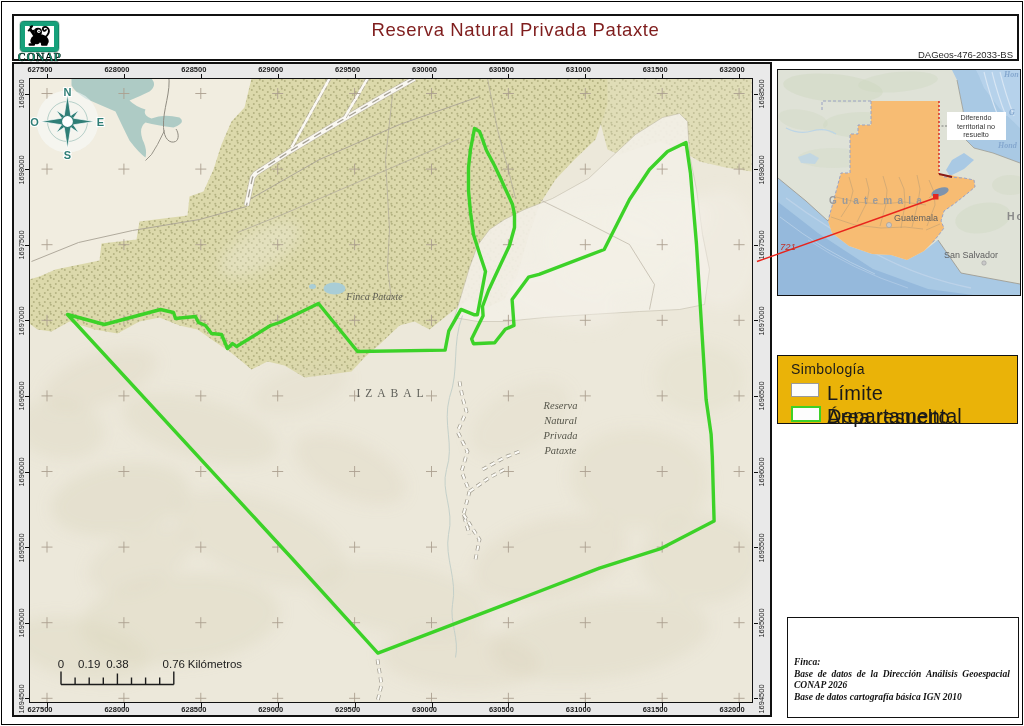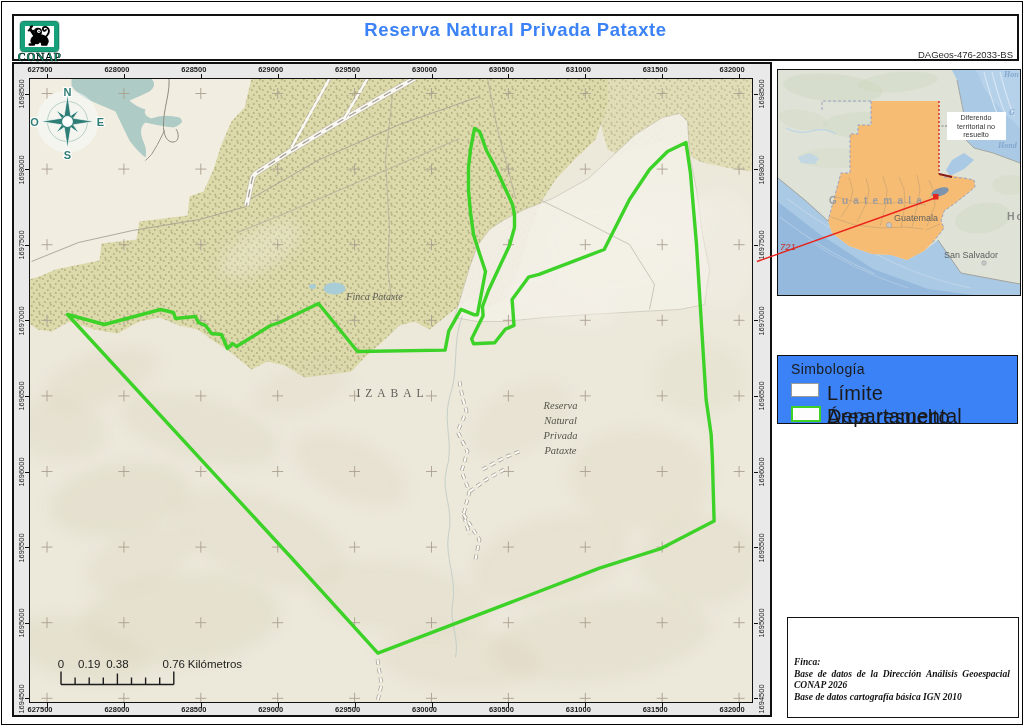--- a/index.html
+++ b/index.html
@@ -1,31 +1,31 @@
 <!DOCTYPE html>
 <html><head><meta charset="utf-8">
 <style>
 html,body{margin:0;padding:0;background:#fff;}
 #page{position:relative;width:1024px;height:726px;background:#fff;overflow:hidden;
  font-family:"Liberation Sans",sans-serif;}
 .ob{position:absolute;left:1px;top:1px;width:1020px;height:722px;border:1.8px solid #000;}
 #titlebox{position:absolute;left:12px;top:14px;width:1003px;height:43px;border:2px solid #111;}
 #title{position:absolute;left:0;right:0;top:2.5px;text-align:center;font-size:18.5px;
- letter-spacing:0.6px;color:#3b82f6;font-weight:bold;}
+ letter-spacing:0.6px;color:#7f1d1d;font-weight:normal;}
 #dageos{position:absolute;right:4px;top:33px;font-size:9.5px;color:#2b2b2b;}
 #mapbox{position:absolute;left:11.5px;top:62px;width:756px;height:651px;border:2px solid #111;background:#e9e9e9;}
 #frame{position:absolute;left:29px;top:78px;width:722px;height:623px;border:1.6px solid #111;background:#ece8da;}
 #frame svg{position:absolute;left:0;top:0;}
 .xl{position:absolute;width:40px;font-size:7.5px;color:#1a1a1a;font-weight:bold;}
 .yl{position:absolute;width:40px;height:10px;text-align:center;font-size:7.5px;color:#1a1a1a;
  transform:rotate(-90deg);}
 .tk{position:absolute;width:1px;height:4.5px;background:#111;}
 .tkh{position:absolute;width:4.5px;height:1px;background:#111;}
 #inset{position:absolute;left:777px;top:69px;width:242px;height:225px;border:1.6px solid #111;}
-#legend{position:absolute;left:777px;top:355px;width:239px;height:67px;border:1.7px solid #111;background:#3b82f6;}
+#legend{position:absolute;left:777px;top:355px;width:239px;height:67px;border:1.7px solid #111;background:#eab308;}
 #legend .t{position:absolute;left:13px;top:5px;font-size:14px;letter-spacing:0.4px;color:#1a1a1a;}
 .sw{position:absolute;left:13px;width:26px;height:12px;background:#fdfdfd;}
 .lt{position:absolute;left:49px;font-size:20px;letter-spacing:0.3px;color:#1a1a1a;}
 #info{position:absolute;left:787px;top:617px;width:230px;height:99px;border:1.6px solid #111;background:#fff;
  font-family:"Liberation Serif",serif;font-style:italic;font-weight:bold;font-size:9.5px;color:#111;}
 #info div{position:absolute;left:6px;right:6px;line-height:11.6px;}
 .ct{text-align:center;}
 .jt{text-align:justify;}
 #overlay{position:absolute;left:0;top:0;pointer-events:none;}
 </style></head>

